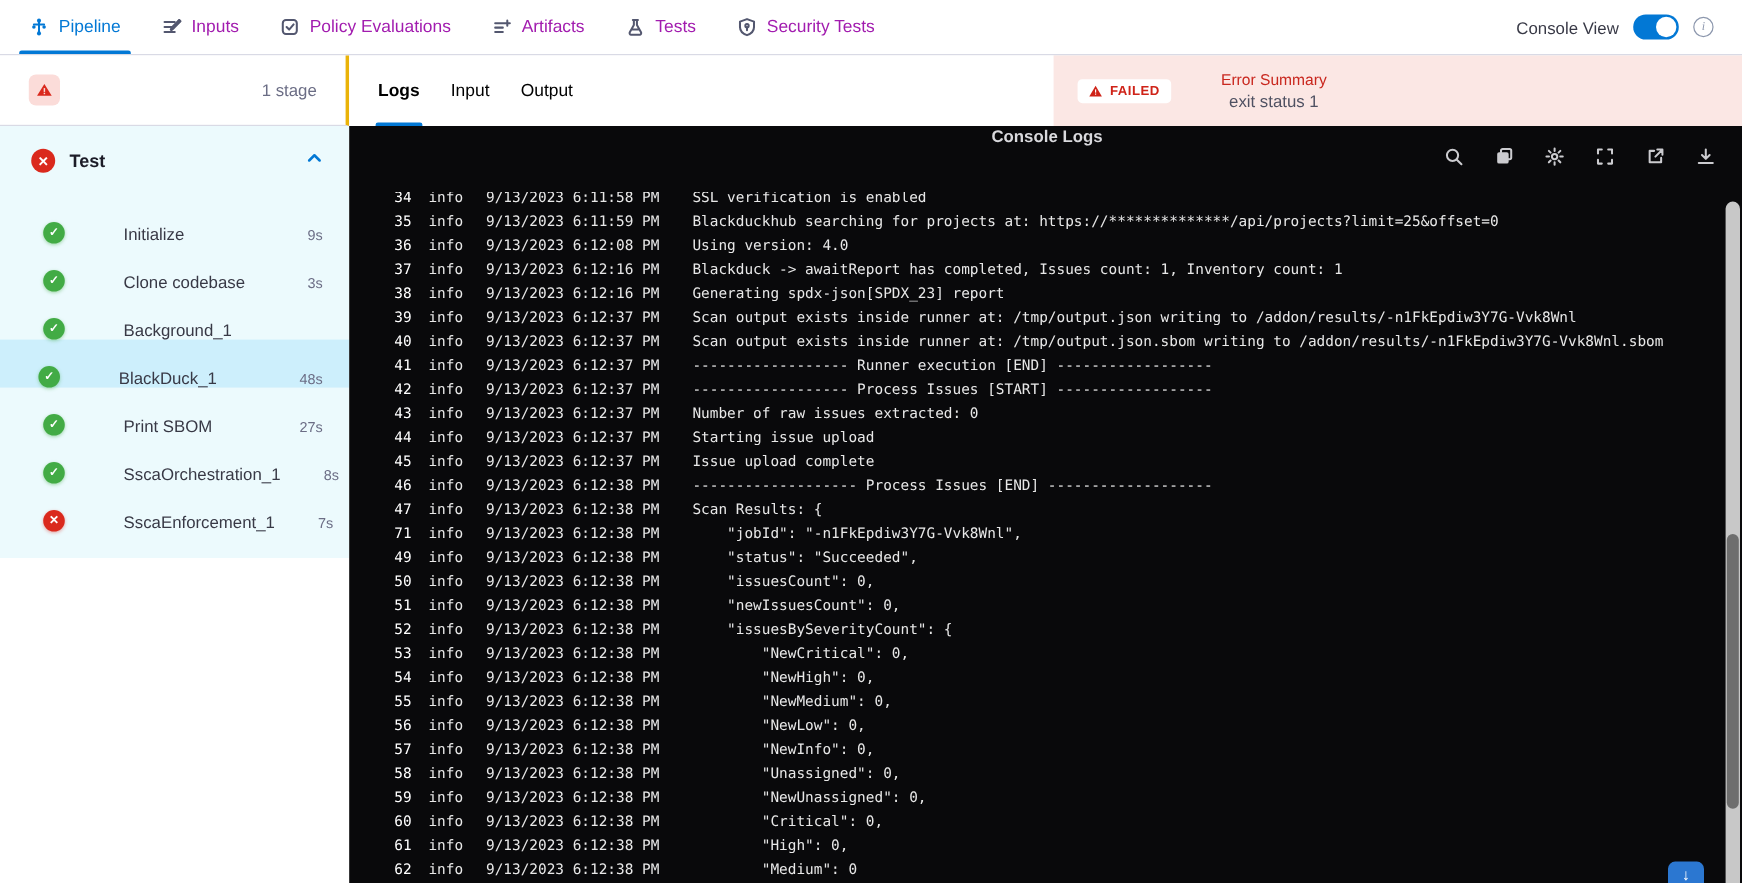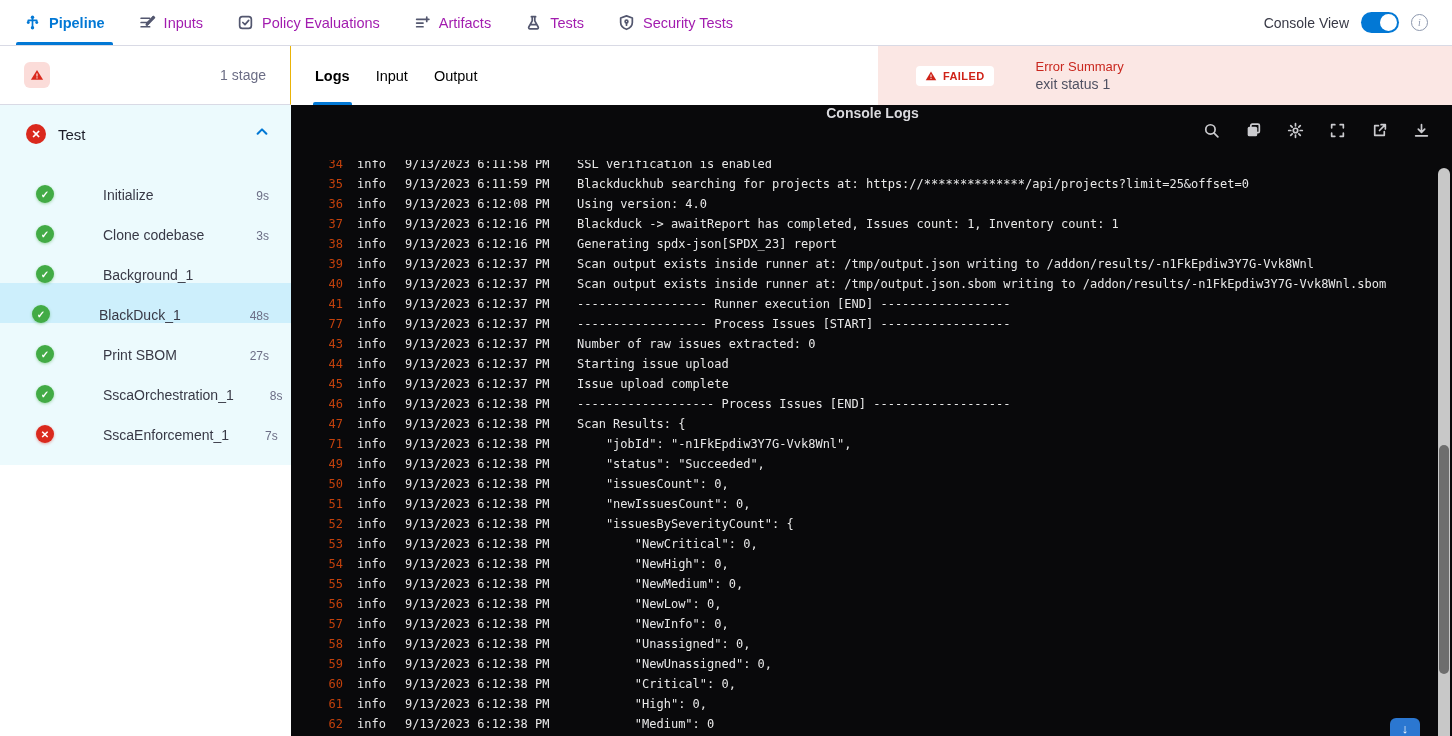--- a/index.html
+++ b/index.html
@@ -8,46 +8,46 @@
 
   
   .top-nav { position:absolute; left:0; top:0; width:1452px; height:46px; background:#fff;
              border-bottom:1px solid #d9dae5; display:flex; align-items:center;
              padding:0 24px; z-index:5; }
   .nav-tabs { display:flex; align-items:center; gap:34px; height:100%; }
   .nav-tab { display:flex; align-items:center; gap:8px; height:100%; cursor:pointer;
              font-size:14.5px; color:#a21caf; font-weight:500; position:relative; }
   .nav-tab svg { width:17px; height:17px; stroke:#53576f; fill:none; stroke-width:1.6;
                  stroke-linecap:round; stroke-linejoin:round; }
-  .nav-tab.active { color:#0278d5; font-weight:700; }
+  .nav-tab.active { color:#0278d5; font-weight:400; }
   .nav-tab.active svg { stroke:#0278d5; }
   .nav-tab.active::after { content:""; position:absolute; left:-8px; right:-8px; bottom:0;
                            height:3px; background:#0278d5; border-radius:2px 2px 0 0; }
   .nav-right { margin-left:auto; display:flex; align-items:center; gap:12px; }
   .console-view-label { font-size:14px; color:#383946; }
   .toggle { width:38px; height:21px; border-radius:11px; background:#0278d5; position:relative;
             cursor:pointer; }
   .toggle-knob { position:absolute; right:2px; top:2px; width:17px; height:17px; border-radius:50%;
                  background:#fff; }
   .info-icon { width:17px; height:17px; border-radius:50%; border:1.4px solid #8c97ad;
                color:#8c97ad; font-size:10px; display:flex; align-items:center;
                justify-content:center; font-family:"Liberation Serif", serif; font-style:italic;
                cursor:pointer; }
 
   
   .sidebar { position:absolute; left:0; top:46px; width:291px; bottom:0; background:#fff; }
-  .stage-count-row { height:59px; border-bottom:1px solid #d9dae5; border-right:1px solid #eab308;
+  .stage-count-row { height:59px; border-bottom:1px solid #d9dae5; border-right:3px solid #eab308;
                      display:flex; align-items:center; padding:0 24px; background:#fff; }
   .warn-chip { width:26px; height:26px; border-radius:6px; background:#fbdcd9; display:flex;
                align-items:center; justify-content:center; }
   .warn-chip svg { width:14px; height:14px; }
   .stage-count { margin-left:auto; font-size:14px; color:#6b6d85; }
   .stage-panel { background:#ecfafd; padding-bottom:22px; }
   .stage-header { height:58px; display:flex; align-items:center; padding:0 22px 0 26px; cursor:pointer; }
-  .stage-header .stage-name { margin-left:12px; font-size:15px; color:#1c1c28; font-weight:400; }
+  .stage-header .stage-name { margin-left:12px; font-size:15px; color:#1c1c28; font-weight:700; }
   .chevron { margin-left:auto; }
   .chevron svg { width:14px; height:14px; stroke:#0278d5; fill:none; stroke-width:2.4;
                  stroke-linecap:round; stroke-linejoin:round; }
   .fail-circle { width:20px; height:20px; border-radius:50%; background:#da291d; color:#fff;
                  display:flex; align-items:center; justify-content:center; font-size:11px;
                  font-weight:700; }
   .step-row { height:40px; display:flex; align-items:flex-end; padding:0 22px 0 36px; cursor:pointer;gap:36px; }
   .step-row.selected { background:#cdeffc;padding-left:32px; }
   .step-status { width:18px; height:18px; border-radius:50%; color:#fff; font-size:10px;
                  font-weight:700; display:flex; align-items:center; justify-content:center;
@@ -62,21 +62,21 @@
   
   .main { position:absolute; left:291px; top:46px; right:0; bottom:0; }
   .tab-row { height:59px; background:#fff; display:flex; align-items:stretch; }
   .log-tabs { display:flex; align-items:center; gap:26px; padding-left:24px; }
   .log-tab { font-size:14.5px; color:#000000; height:100%; display:flex; align-items:center;
              position:relative; cursor:pointer; }
   .log-tab.active { font-weight:700; }
   .log-tab.active::after { content:""; position:absolute; left:-2px; right:-2px; bottom:0;
                            height:3px; background:#0278d5; border-radius:2px 2px 0 0; }
   .error-summary { margin-left:auto; width:574px; background:#fbe7e4; display:flex;
-                   align-items:center; padding:0 20px 0 38px; gap:16px; }
+                   align-items:center; padding:0 20px 0 20px; gap:16px;text-align:center; }
   .failed-badge { background:#fff; border-radius:4px; padding:4px 9px; display:flex;
                   align-items:center; gap:6px; font-size:11px; font-weight:700; color:#cf2318;
                   letter-spacing:.4px; }
   .failed-badge svg { width:12px; height:12px; }
   .error-texts { display:flex; flex-direction:column; gap:2px; padding-left:26px; }
   .error-title { font-size:13px; color:#c9271e; }
   .error-message { font-size:14px; color:#4f5162; }
 
   
   .console { position:absolute; left:0; top:59px; right:0; bottom:0; background:#09090b;
@@ -86,21 +86,21 @@
   .console-actions { margin-left:auto; display:flex; align-items:center; gap:24px; }
   .console-actions .cicon { width:18px; height:18px; cursor:pointer; display:flex;
                             align-items:center; justify-content:center; }
   .console-actions svg { width:17px; height:17px; stroke:#cbcbcf; fill:none; stroke-width:1.6;
                          stroke-linecap:round; stroke-linejoin:round; }
   .log-viewport { position:absolute; left:0; right:16px; top:55px; bottom:0; overflow:hidden; }
   .log-list { list-style:none; margin-top:-6px; }
   .log-row { display:grid; grid-template-columns:30px 34px 158px 1fr; column-gap:14px;
              padding-left:22px; height:20px; line-height:20px;
              font-family:"DejaVu Sans Mono", monospace; font-size:12px; color:#e8e8e8; }
-  .log-num { text-align:right; color:#c2410c; }
+  .log-num { text-align:right; color:#ffffff; }
   .log-level { color:#e8e8e8; }
   .log-time { color:#e8e8e8; white-space:pre; }
   .log-msg { white-space:pre; }
 
   
   .scroll-track { position:absolute; right:2px; top:63px; bottom:0; width:12px; background:#c8c8c8;
                   border-radius:7px 7px 0 0; cursor:pointer; }
   .scroll-thumb { position:absolute; left:1px; width:10px; top:277px; height:229px;
                   background:#6e6e6e; border-radius:6px; cursor:grab; }
   .jump-bottom-btn { position:absolute; right:32px; bottom:-9px; width:30px; height:27px;
@@ -351,21 +351,21 @@
           </li>
 
           <li class="log-row">
             <span class="log-num">41</span>
             <span class="log-level">info</span>
             <span class="log-time">9/13/2023 6:12:37 PM</span>
             <span class="log-msg">------------------ Runner execution [END] ------------------</span>
           </li>
 
           <li class="log-row">
-            <span class="log-num">77</span>
+            <span class="log-num">42</span>
             <span class="log-level">info</span>
             <span class="log-time">9/13/2023 6:12:37 PM</span>
             <span class="log-msg">------------------ Process Issues [START] ------------------</span>
           </li>
 
           <li class="log-row">
             <span class="log-num">43</span>
             <span class="log-level">info</span>
             <span class="log-time">9/13/2023 6:12:37 PM</span>
             <span class="log-msg">Number of raw issues extracted: 0</span>

